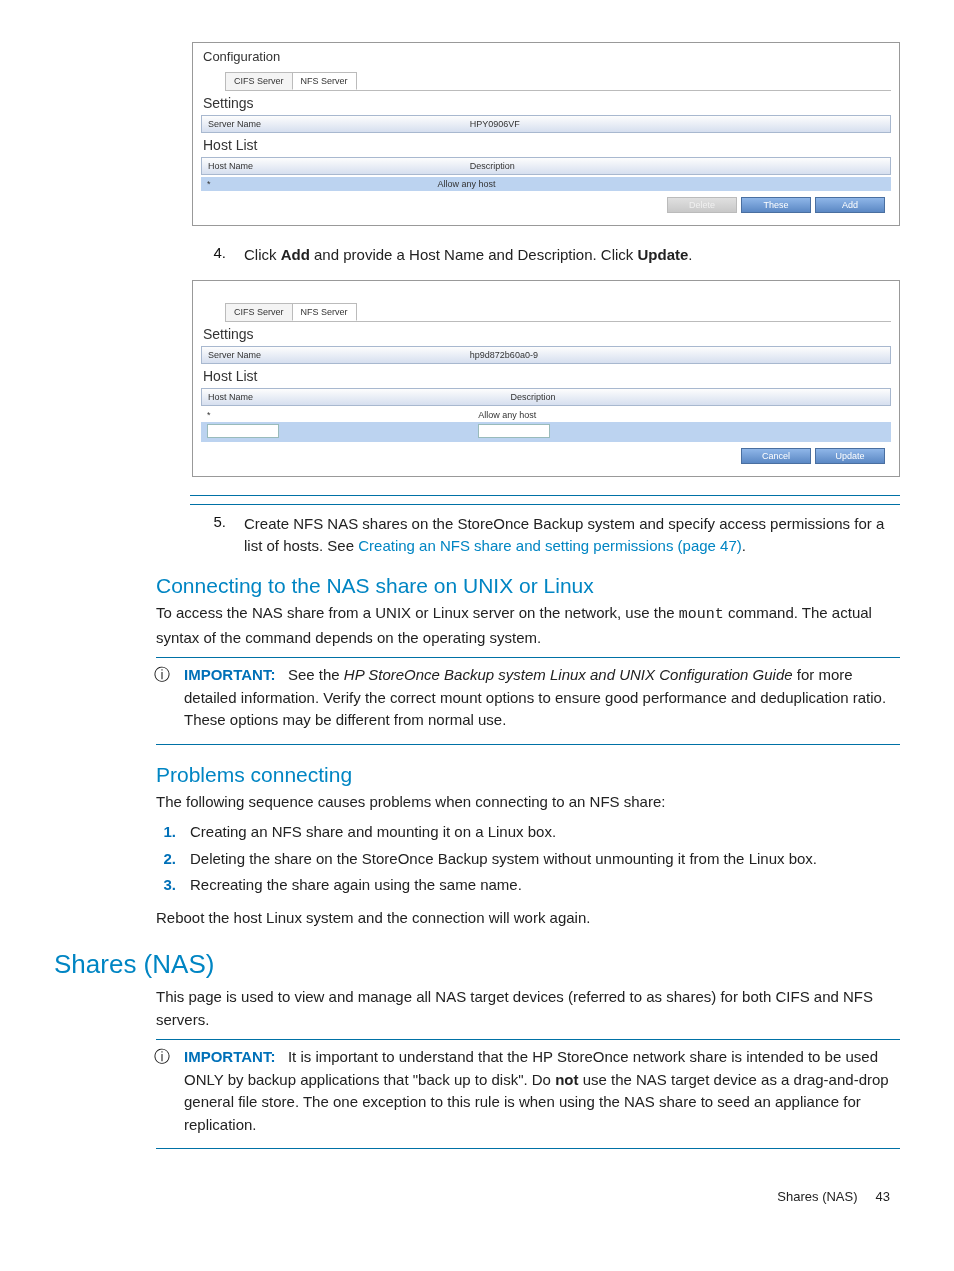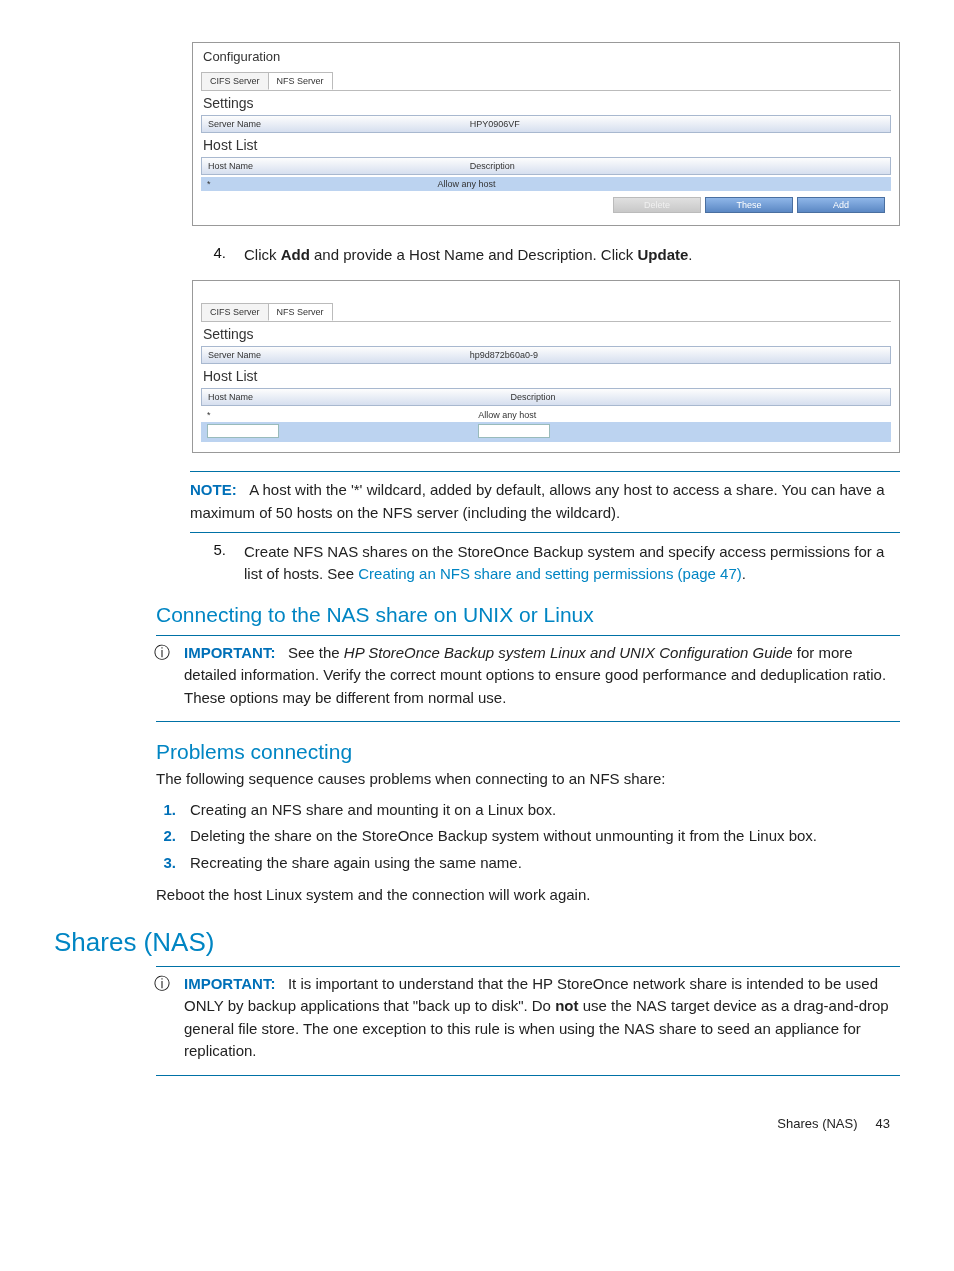--- a/index.html
+++ b/index.html
@@ -25,20 +25,21 @@
     font-size: 13px;
     font-weight: 400;
   }
   .fig-body {
     padding: 4px 8px 10px 8px;
   }
   .tabrow {
     display: flex;
     border-bottom: 1px solid #bbb;
     height: 18px;
+    margin-left: 24px;
   }
   .tab {
     font-size: 9px;
     padding: 3px 8px 2px 8px;
     border: 1px solid #bbb;
     border-bottom: none;
     margin-right: -1px;
     background: #f4f4f4;
     position: relative;
   }
@@ -84,21 +85,21 @@
     display: flex;
     justify-content: flex-end;
     gap: 4px;
     padding: 6px 6px 2px 6px;
   }
   .btn {
     font-size: 9px;
     color: #fff;
     background: linear-gradient(#8fb6e8, #5b88c4);
     border: 1px solid #4a6fa0;
-    padding: 2px 19px;
+    padding: 2px 10px;
     min-width: 48px;
     text-align: center;
   }
   .btn.disabled {
     background: linear-gradient(#e0e0e0, #c8c8c8);
     border-color: #bbb;
     color: #f0f0f0;
   }
   .step {
     display: flex;
@@ -259,37 +260,41 @@
         <span style="flex:1">Description</span>
       </div>
       <div class="row2col">
         <span style="flex:0 0 40%">*</span>
         <span style="flex:1">Allow any host</span>
       </div>
       <div class="row2col row-sel">
         <span style="flex:0 0 40%"><span class="input-cell"></span></span>
         <span style="flex:1"><span class="input-cell"></span></span>
       </div>
+      <div class="btnrow">
+        <div class="btn">Cancel</div>
+        <div class="btn">Update</div>
+      </div>
     </div>
   </div>
 
   <hr class="hr">
-  <div class="note">
-    <span class="note-label">NOTE:</span>&nbsp;&nbsp;&nbsp;<span>A host with the '*' wildcard, added by default, allows any host to access a share. You can have a maximum of 50 hosts on the NFS server (including the wildcard).</span>
-  </div>
   <hr class="hr">
 
   <div class="step">
     <div class="step-num">5.</div>
     <div class="step-txt">
       <span>Create NFS NAS shares on the StoreOnce Backup system and specify access permissions for a list of hosts. See </span><span class="link">Creating an NFS share and setting permissions (page 47)</span><span>.</span>
     </div>
   </div>
 
   <h2 class="sect">Connecting to the NAS share on UNIX or Linux</h2>
+  <div class="para">
+    <span>To access the NAS share from a UNIX or Linux server on the network, use the </span><span class="mono">mount</span><span> command. The actual syntax of the command depends on the operating system.</span>
+  </div>
 
   <hr class="hrfull">
   <div class="imp-row">
     <div class="imp-icon">ⓘ</div>
     <div class="imp-txt">
       <span class="imp-label">IMPORTANT:</span>&nbsp;&nbsp;&nbsp;<span>See the </span><span class="i">HP StoreOnce Backup system Linux and UNIX Configuration Guide</span><span> for more detailed information. Verify the correct mount options to ensure good performance and deduplication ratio. These options may be different from normal use.</span>
     </div>
   </div>
   <hr class="hrfull">
 
@@ -305,20 +310,21 @@
         <span class="t">Deleting the share on the StoreOnce Backup system without unmounting it from the Linux box.</span>
       </div>
     <div class="li">
         <span class="n">3.</span>
         <span class="t">Recreating the share again using the same name.</span>
       </div>
   </div>
   <div class="para">Reboot the host Linux system and the connection will work again.</div>
 
   <h1 class="main">Shares (NAS)</h1>
+  <div class="para">This page is used to view and manage all NAS target devices (referred to as shares) for both CIFS and NFS servers.</div>
 
   <hr class="hrfull">
   <div class="imp-row">
     <div class="imp-icon">ⓘ</div>
     <div class="imp-txt">
       <span class="imp-label">IMPORTANT:</span>&nbsp;&nbsp;&nbsp;<span>It is important to understand that the HP StoreOnce network share is intended to be used ONLY by backup applications that "back up to disk". Do </span><span class="b">not</span><span> use the NAS target device as a drag-and-drop general file store. The one exception to this rule is when using the NAS share to seed an appliance for replication.</span>
     </div>
   </div>
   <hr class="hrfull">
 

